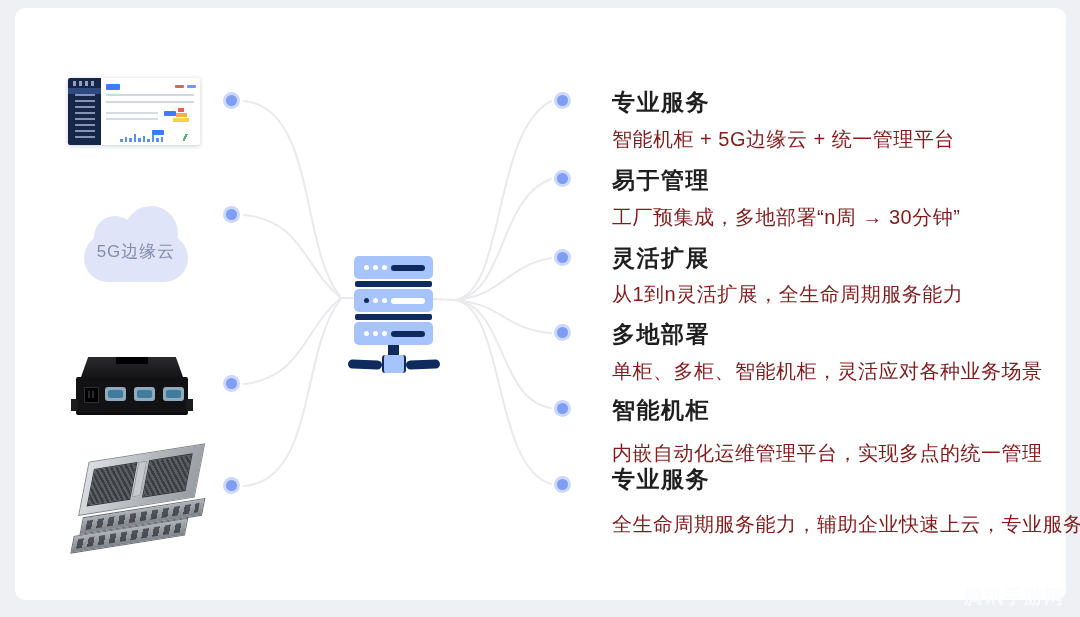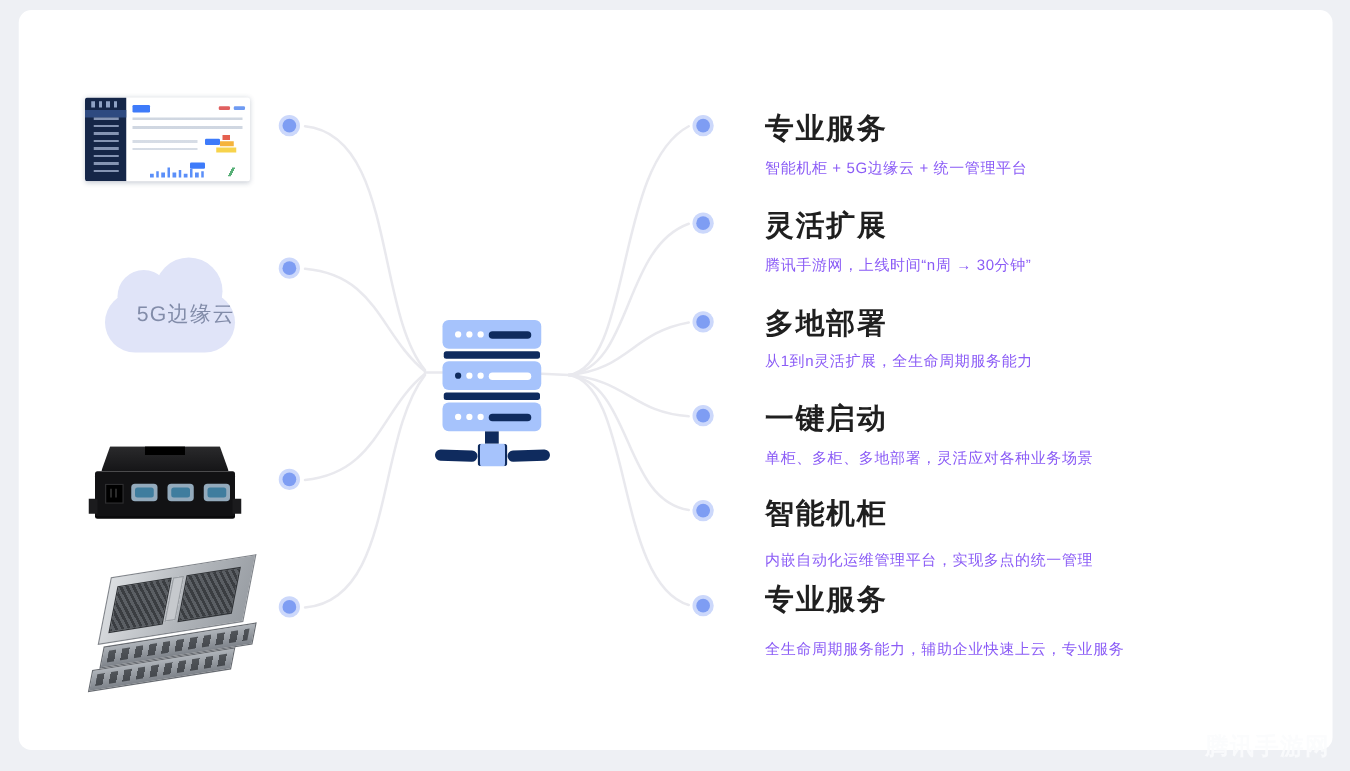--- a/index.html
+++ b/index.html
@@ -34,22 +34,22 @@
              background:#a6c3fc; border-left:2px solid #0f2b5e; border-right:2px solid #0f2b5e; border-radius:3px; }
   .srv-arm { position:absolute; top:5px; width:34px; height:9px; background:#0f2b5e; border-radius:5px; }
   .srv-arm.l { right:50%; margin-right:12px; transform:rotate(2deg); }
   .srv-arm.r { left:50%; margin-left:12px; transform:rotate(-2deg); }
   
   .feature-title {
     position:absolute; left:612px; z-index:2; font-size:23px; font-weight:700;
     color:#1f1f1f; letter-spacing:1.5px; white-space:nowrap;
   }
   .feature-desc {
-    position:absolute; left:612px; z-index:2; font-size:12px;
-    color:#8b5cf6; letter-spacing:.5px; white-space:nowrap;
+    position:absolute; left:612px; z-index:2; font-size:20px;
+    color:#7f1d1d; letter-spacing:.5px; white-space:nowrap;
   }
   
   .mini-dash {
     position:absolute; left:68px; top:78px; width:132px; height:67px; z-index:2;
     background:#ffffff; box-shadow:0 1px 4px rgba(40,60,90,.25); border-radius:2px; overflow:hidden;
   }
   .md-sidebar { position:absolute; left:0; top:0; width:33px; height:100%; background:#152648; }
   .md-sidebar::before { content:""; position:absolute; left:5px; top:3px; right:5px; height:5px;
     background:repeating-linear-gradient(to right,#8fa2c4 0 3px,transparent 3px 6px); }
   .md-sidebar::after { content:""; position:absolute; left:7px; top:16px; right:6px; bottom:4px;
@@ -74,21 +74,21 @@
   .md-funnel i:nth-child(3){ width:16px; background:#f7d34c; }
   .md-bars { position:absolute; left:52px; bottom:3px; display:flex; align-items:flex-end; gap:2px; height:9px; }
   .md-bars i { width:2.5px; background:#5b8ff9; }
   .md-spark { position:absolute; right:8px; bottom:4px; width:14px; height:7px;
     background:linear-gradient(115deg,transparent 44%,#57b077 44% 58%,transparent 58%); }
   
   .cloud { position:absolute; left:84px; top:206px; width:104px; height:80px; z-index:2; }
   .cloud-body { position:absolute; left:0; bottom:4px; width:100%; height:48px; background:#e0e4f8; border-radius:26px; }
   .cloud-puff-s { position:absolute; left:10px; top:10px; width:42px; height:42px; border-radius:50%; background:#e0e4f8; }
   .cloud-puff-b { position:absolute; right:10px; top:0; width:54px; height:54px; border-radius:50%; background:#e0e4f8; }
-  .cloud-label { position:absolute; left:0; right:0; top:34px; text-align:right;
+  .cloud-label { position:absolute; left:0; right:0; top:34px; text-align:center;
     font-size:17px; color:#828ca9; letter-spacing:1px; }
   
   .device { position:absolute; left:76px; top:357px; width:112px; height:66px; z-index:2; }
   .dv-lid { position:relative; margin:0 5px; height:20px; background:linear-gradient(#2a2a2c,#151517);
     clip-path:polygon(0 100%,7% 0,93% 0,100% 100%); }
   .dv-lid::after { content:""; position:absolute; left:34%; top:0; width:32%; height:7px; background:#000; }
   .dv-body { position:relative; height:36px; background:#121214; border-radius:2px; box-shadow:0 2px 0 #0a0a0b; }
   .dv-body::before,.dv-body::after { content:""; position:absolute; bottom:2px; width:7px; height:12px; background:#1b1b1d; }
   .dv-body::before { left:-5px; } .dv-body::after { right:-5px; }
   .dv-power { position:absolute; left:8px; top:10px; width:13px; height:14px; background:#000; border:1px solid #2e2e30; }
@@ -240,28 +240,28 @@
     <span class="rk-brace"></span>
     <span class="rk-hs b"></span>
   </div>
   <div class="rk-tray t1"></div>
   <div class="rk-tray t2"></div>
 </div>
 
 <div class="feature-title" style="top:87px">专业服务</div>
 <div class="feature-desc" style="top:126px">智能机柜 + 5G边缘云 + 统一管理平台</div>
 
-<div class="feature-title" style="top:165px">灵活扩展</div>
-<div class="feature-desc" style="top:204px">腾讯手游网，上线时间“n周 → 30分钟”</div>
-
-<div class="feature-title" style="top:243px">多地部署</div>
+<div class="feature-title" style="top:165px">易于管理</div>
+<div class="feature-desc" style="top:204px">工厂预集成，多地部署“n周 → 30分钟”</div>
+
+<div class="feature-title" style="top:243px">灵活扩展</div>
 <div class="feature-desc" style="top:281px">从1到n灵活扩展，全生命周期服务能力</div>
 
-<div class="feature-title" style="top:319px">一键启动</div>
-<div class="feature-desc" style="top:358px">单柜、多柜、多地部署，灵活应对各种业务场景</div>
+<div class="feature-title" style="top:319px">多地部署</div>
+<div class="feature-desc" style="top:358px">单柜、多柜、智能机柜，灵活应对各种业务场景</div>
 
 <div class="feature-title" style="top:395px">智能机柜</div>
 <div class="feature-desc" style="top:440px">内嵌自动化运维管理平台，实现多点的统一管理</div>
 
 <div class="feature-title" style="top:464px">专业服务</div>
 <div class="feature-desc" style="top:511px">全生命周期服务能力，辅助企业快速上云，专业服务</div>
 
 <div class="watermark">腾讯手游网</div>
 
 </body></html>

